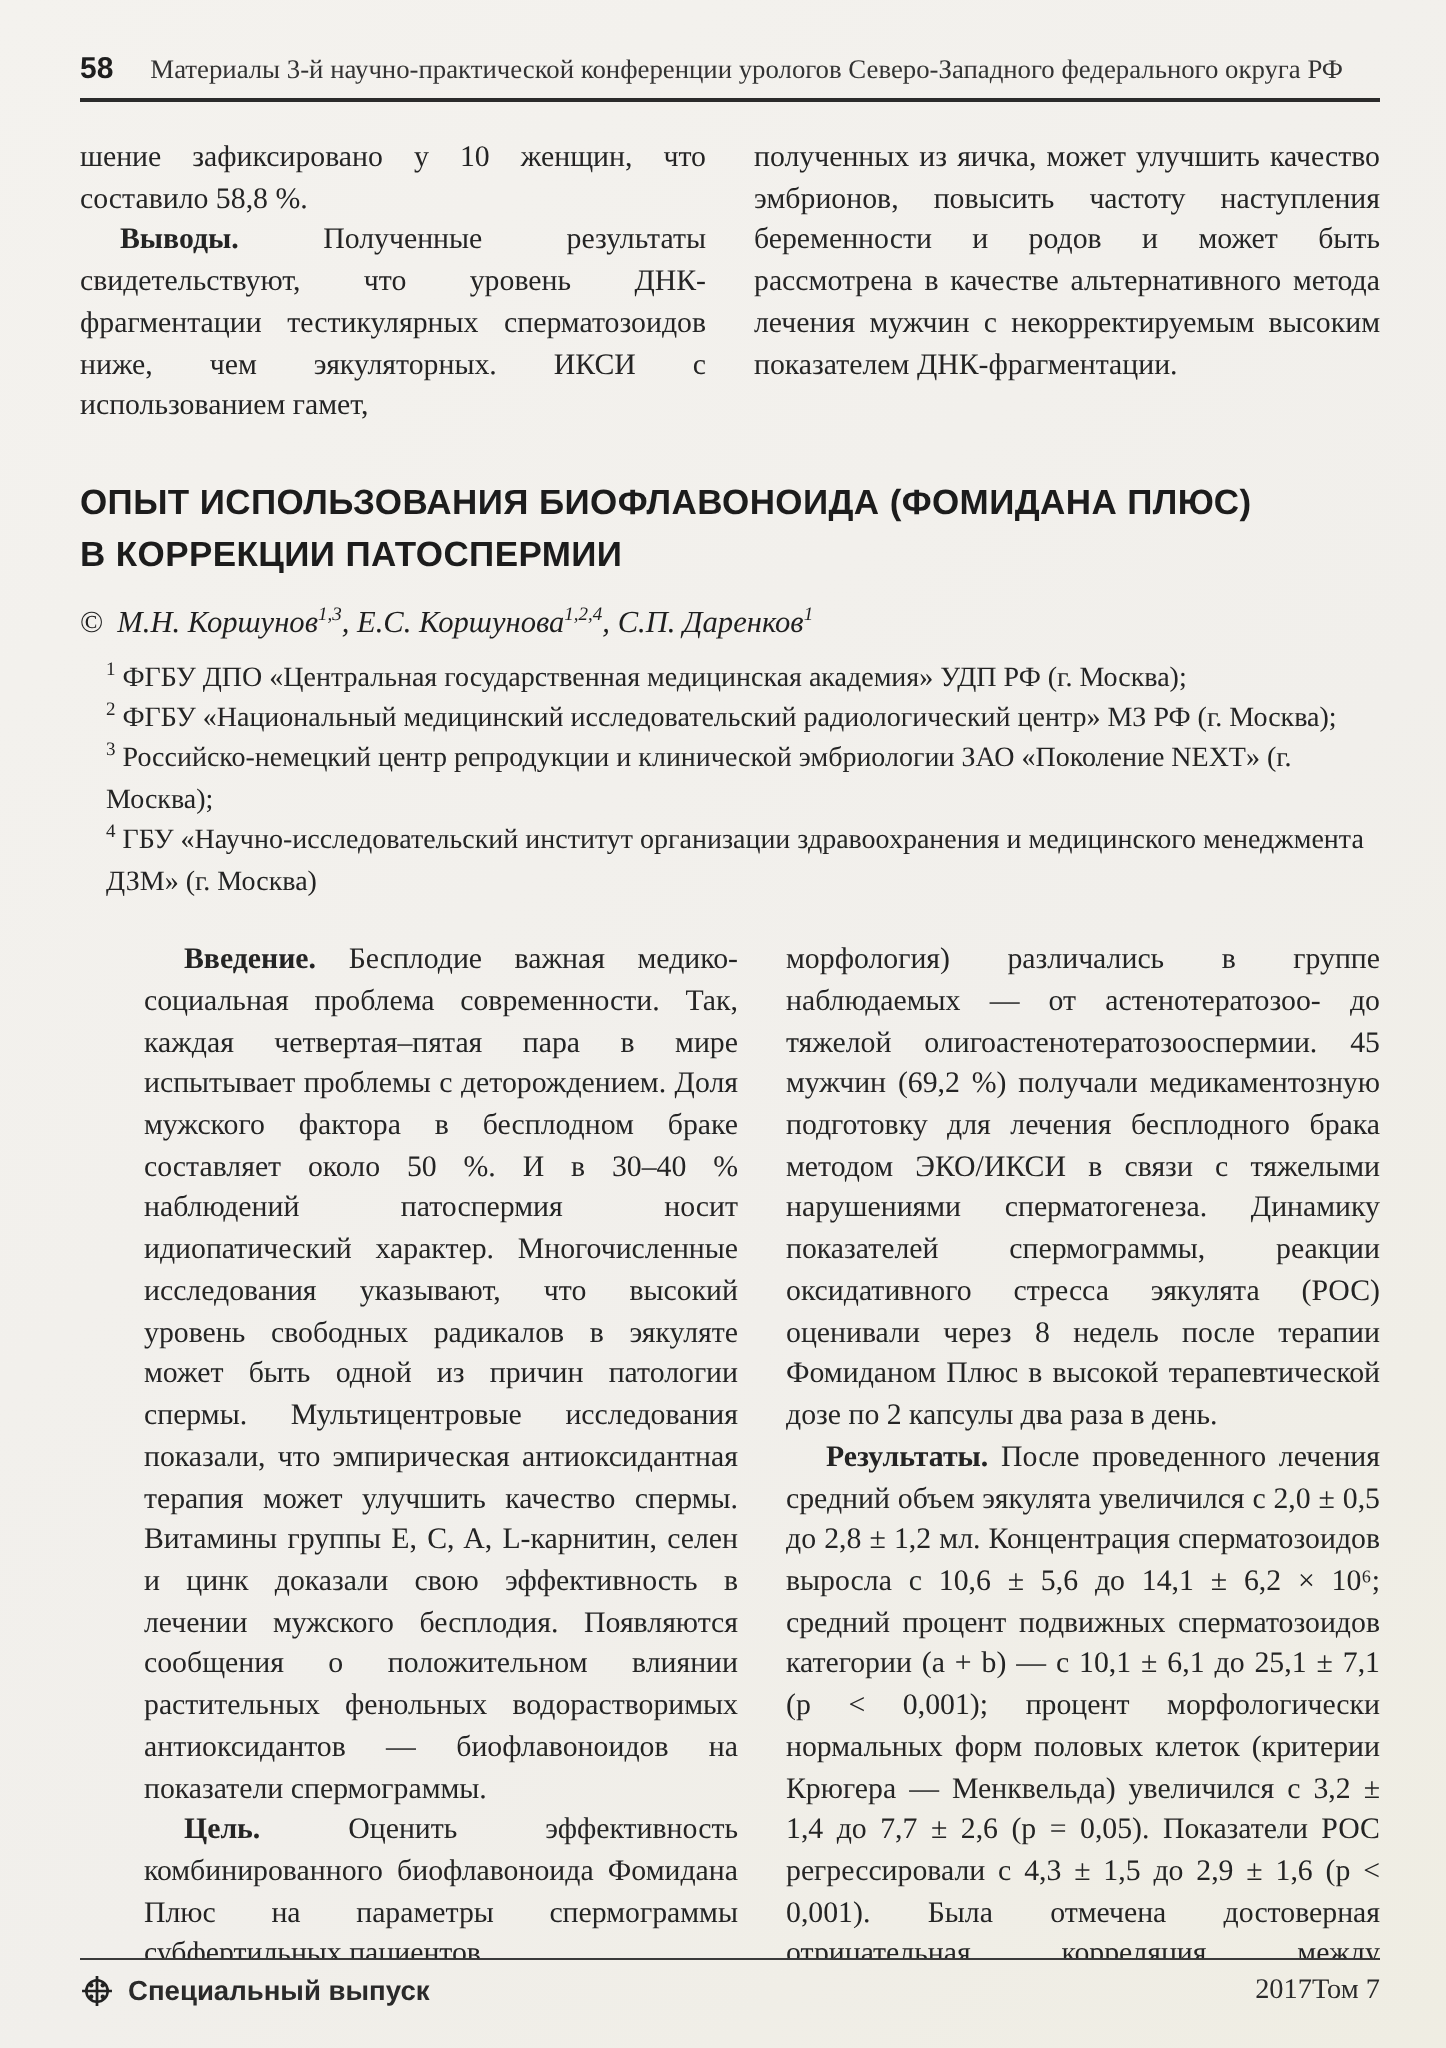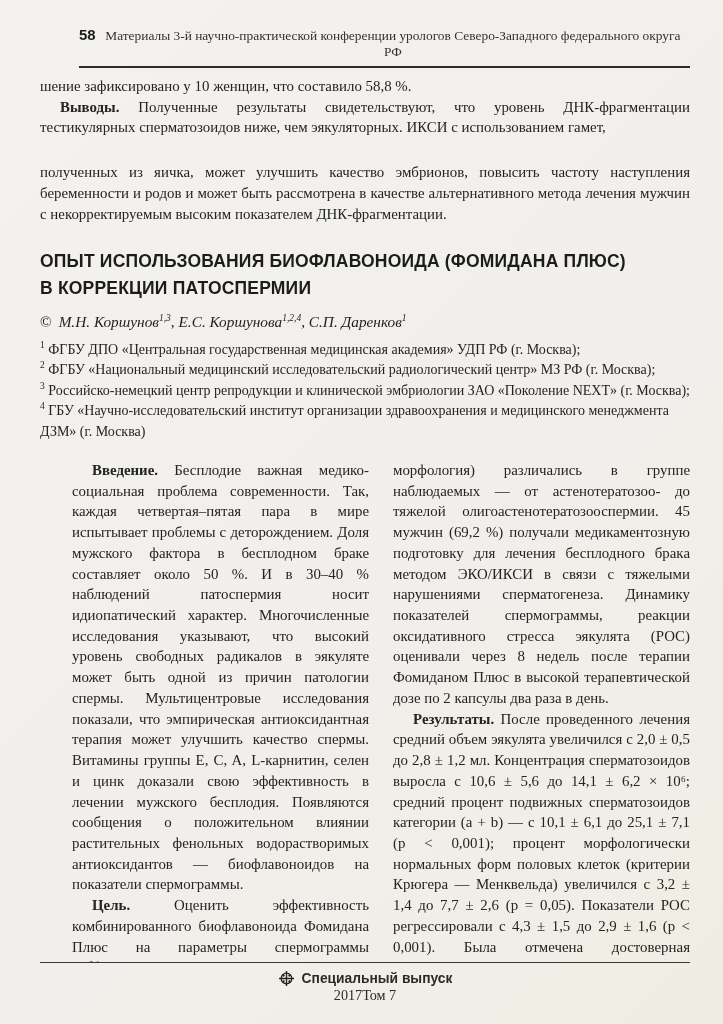--- a/index.html
+++ b/index.html
@@ -8,43 +8,43 @@
     box-sizing:border-box;width:723px;height:1024px;
     padding:26px 33px 20px 40px;
     display:flex;flex-direction:column;
     background:linear-gradient(135deg,#f4f2ee 0%,#f1efeb 60%,#ecead6 160%);
     background-color:#f2f0ec;
     color:#242424;
     font-family:"Liberation Serif",serif;
     overflow:hidden;
   }
   
-  .header{display:flex;align-items:baseline;border-bottom:2px solid #2b2b2b;padding-bottom:6px;margin-left:39px;}
+  .header{display:flex;align-items:baseline;border-bottom:2px solid #2b2b2b;padding-bottom:6px;}
   .page-num{font-family:"Liberation Sans",sans-serif;font-weight:bold;font-size:15px;color:#1e1e1e;}
   .header-text{flex:1;text-align:center;font-size:13.4px;color:#333;}
   
   .cols{display:flex;gap:24px;text-align:justify;}
   .col{flex:1 1 0;min-width:0;font-size:14.9px;line-height:1.39;hyphens:auto;}
   p{margin:0;}
   .indent{text-indent:20px;}
   .lead{font-weight:bold;}
-  .top-cols{margin-top:8px;flex-direction:column;}
+  .top-cols{margin-top:18px;}
   
   .title{margin-top:24px;font-family:"Liberation Sans",sans-serif;font-weight:bold;
          font-size:17.5px;line-height:1.5;color:#1c1c1c;letter-spacing:.2px;}
   .authors{margin-top:12px;font-style:italic;font-size:15.3px;color:#1f1f1f;}
   .authors .copyright{font-style:normal;margin-right:7px;}
   sup{font-size:9.5px;line-height:0;vertical-align:super;}
-  .affiliations{margin-top:9px;font-size:14px;line-height:1.46;color:#242424;}
+  .affiliations{margin-top:9px;font-size:14px;line-height:1.46;color:#242424;margin-left:13px;}
   .affiliation{text-align:left;}
   
   .body-cols{margin-top:18px;flex:1 1 auto;overflow:hidden;margin-left:32px;}
   
   .footer{margin-top:auto;border-top:1.5px solid #3a3a3a;padding-top:7px;
-          display:flex;align-items:center;font-size:14.2px;color:#2a2a2a;flex-direction:column;}
+          display:flex;align-items:center;font-size:14.2px;color:#2a2a2a;}
   .f-left{flex:1;display:flex;align-items:center;gap:7px;
           font-family:"Liberation Sans",sans-serif;font-weight:bold;font-size:13.8px;}
   .f-mid{display:flex;}
   .f-right{flex:1;text-align:right;}
   .logo{width:17px;height:17px;display:inline-block;}
 </style>
 </head>
 <body>
 
 <div class="page">

